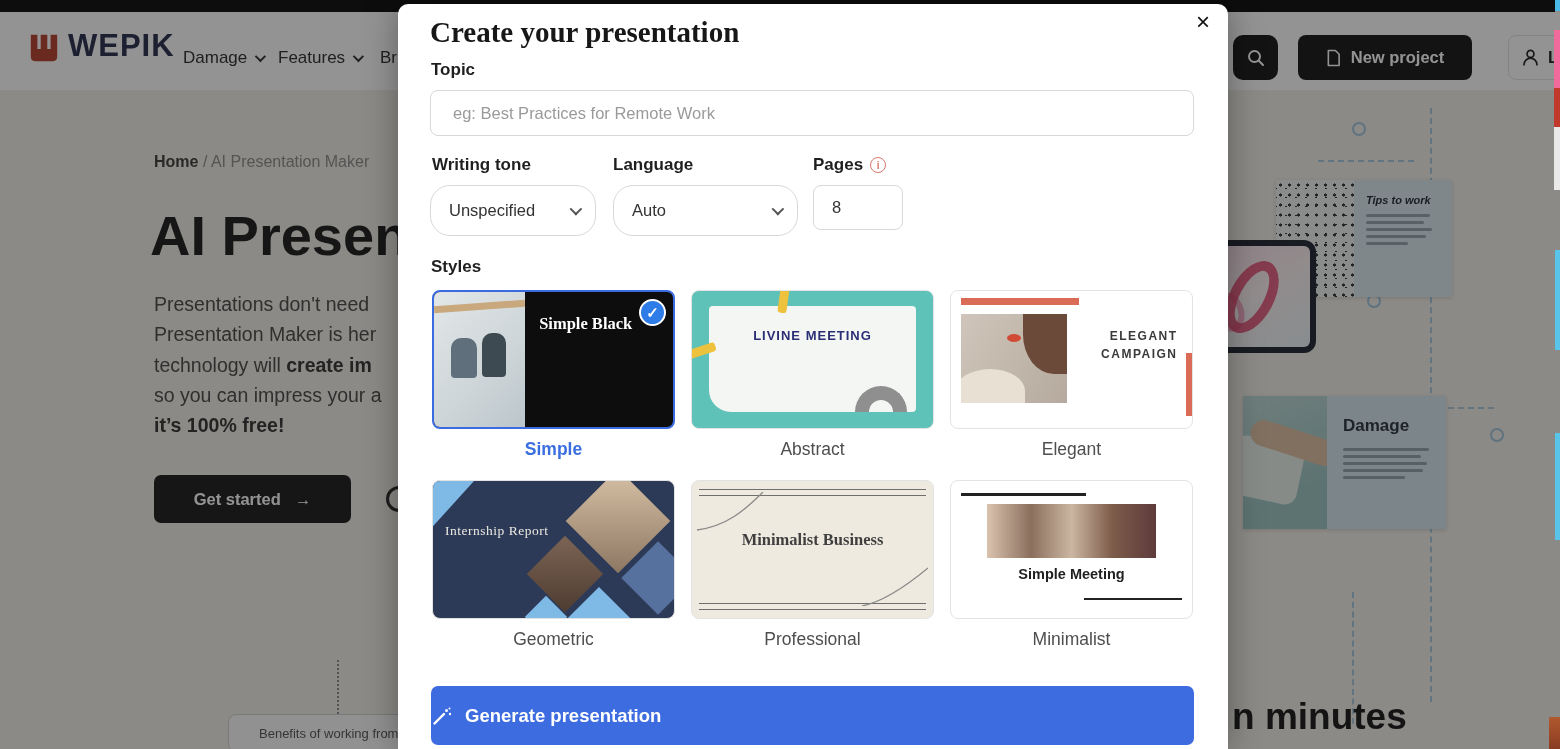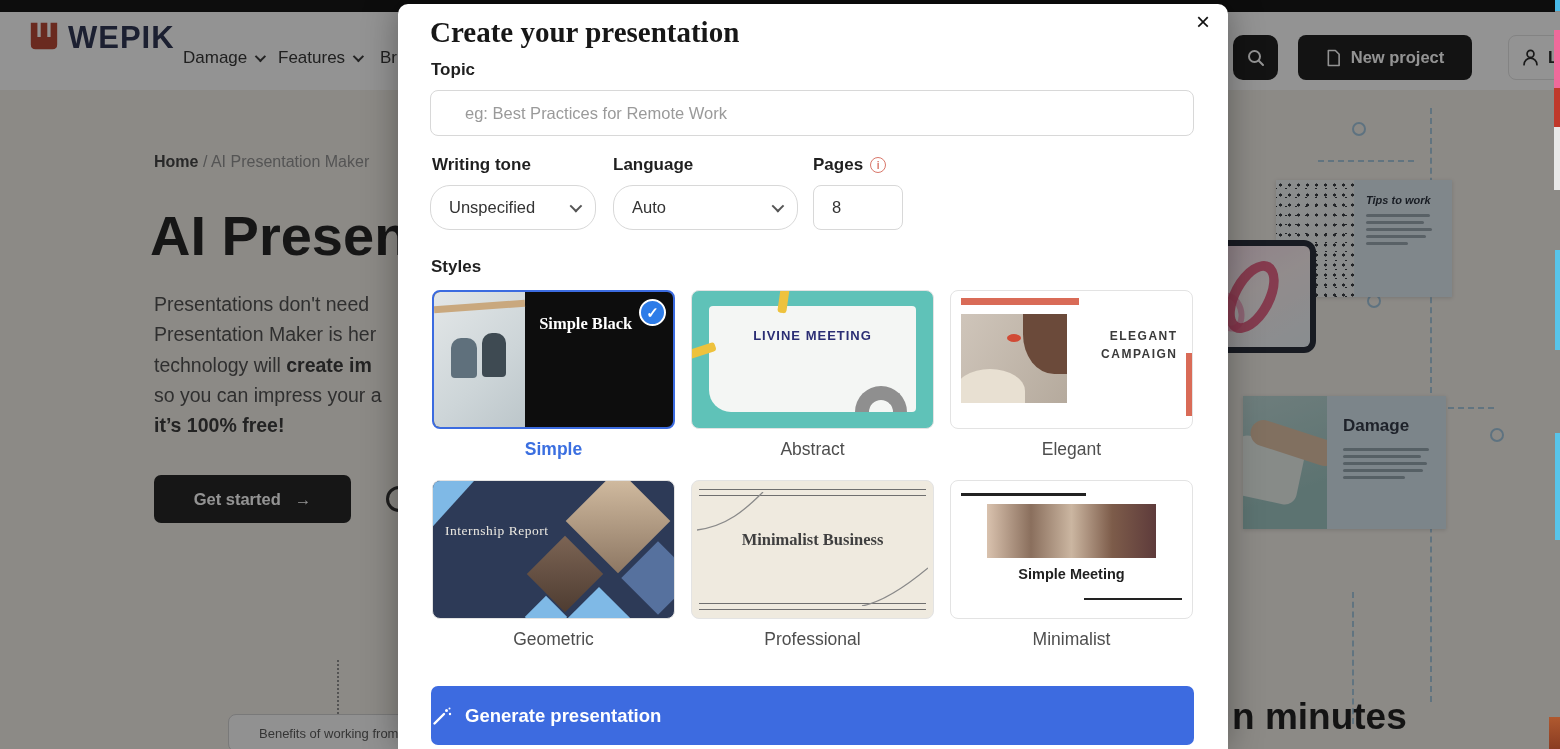--- a/index.html
+++ b/index.html
@@ -4,21 +4,21 @@
 <style>
   * { margin:0; padding:0; box-sizing:border-box; }
   html,body { width:1560px; height:749px; overflow:hidden; font-family:"Liberation Sans", sans-serif; }
   .screen { position:relative; width:1560px; height:749px; background:#f2eee7; overflow:hidden; }
 
   
   .page { position:absolute; inset:0; z-index:1; }
   .topstrip { position:absolute; left:0; top:0; width:1555px; height:12px; background:#0b0b0b; }
   .site-header { position:absolute; left:0; top:12px; width:1560px; height:78px; background:#ffffff; }
 
-  .logo { position:absolute; left:28px; top:8px; display:flex; align-items:flex-start; gap:8px; }
+  .logo { position:absolute; left:28px; top:16px; display:flex; align-items:flex-end; gap:8px; }
   .logo-text { font-size:31px; font-weight:800; color:#272e4e; letter-spacing:1px; }
 
   .nav-item { position:absolute; top:36px; display:flex; align-items:center; gap:8px; font-size:17px; color:#2e2e2e; font-weight:500; cursor:pointer; }
   .nav-design { left:183px; } .nav-features { left:278px; } .nav-br { left:380px; }
   .chev-sm { width:8px; height:8px; border-right:2px solid #333; border-bottom:2px solid #333; transform:rotate(45deg) translateY(-2px); }
 
   .btn-search { position:absolute; left:1233px; top:23px; width:45px; height:45px; background:#161616; border-radius:10px; display:flex; align-items:center; justify-content:center; cursor:pointer; }
   .btn-newproject { position:absolute; left:1298px; top:23px; width:174px; height:45px; background:#161616; color:#fff; border-radius:8px; display:flex; align-items:center; justify-content:center; gap:10px; font-size:16.5px; font-weight:600; cursor:pointer; }
   .btn-login { position:absolute; left:1508px; top:23px; width:90px; height:45px; background:#ffffff; border:1px solid #e2e2e2; border-radius:8px; display:flex; align-items:center; gap:8px; padding-left:12px; font-size:16.5px; font-weight:600; color:#222; cursor:pointer; }
 
@@ -74,28 +74,28 @@
   .sv-cyan1 { left:1555px; top:250px; width:5px; height:100px; background:#58c4ea; }
   .sv-cyan2 { left:1555px; top:433px; width:5px; height:107px; background:#58c4ea; }
   .sv-rust { left:1549px; top:717px; width:11px; height:32px; background:linear-gradient(#b0592f, #8a3c22); }
 
   
   .modal { position:absolute; left:398px; top:4px; width:830px; height:745px; background:#ffffff; z-index:4; border-radius:10px 10px 0 0; box-shadow:0 0 34px rgba(0,0,0,.35); }
   .modal-close { position:absolute; right:14px; top:2px; font-size:24px; color:#111; cursor:pointer; line-height:1; padding:4px; font-weight:400; }
   .modal-title { position:absolute; left:32px; top:12px; font-size:29px; font-weight:700; color:#171717;font-family:Liberation Serif, serif; }
   .field-label { position:absolute; font-size:17px; font-weight:600; color:#1f1f1f; }
   .lb-topic { left:33px; top:56px; }
-  .topic-input { position:absolute; left:32px; top:86px; width:764px; height:46px; border:1.5px solid #d8d8d8; border-radius:8px; padding:0 34px; font-size:16.5px; color:#333; outline:none; font-family:"Liberation Sans", sans-serif; }
+  .topic-input { position:absolute; left:32px; top:86px; width:764px; height:46px; border:1.5px solid #d8d8d8; border-radius:8px; padding:0 22px; font-size:16.5px; color:#333; outline:none; font-family:"Liberation Sans", sans-serif; }
   .topic-input::placeholder { color:#9a9a9a; }
 
   .lb-wtone { left:34px; top:151px; }
   .lb-lang { left:215px; top:151px; }
   .lb-pages { left:415px; top:151px; display:flex; align-items:center; gap:7px; }
   .info-i { width:16px; height:16px; border:1.5px solid #d9776a; color:#d9776a; border-radius:50%; font-size:10px; font-weight:700; display:inline-flex; align-items:center; justify-content:center; font-style:normal; }
-  .select { position:absolute; top:181px; height:45px; border:1.5px solid #d8d8d8; border-radius:20px; display:flex; align-items:center; justify-content:space-between; padding:0 16px 0 18px; font-size:16.5px; color:#333; cursor:pointer; background:#fff; }
+  .select { position:absolute; top:181px; height:51px; border:1.5px solid #d8d8d8; border-radius:20px; display:flex; align-items:center; justify-content:space-between; padding:0 16px 0 18px; font-size:16.5px; color:#333; cursor:pointer; background:#fff; }
   .sel-wtone { left:32px; width:166px; }
   .sel-lang { left:215px; width:185px; }
   .chev-dd { width:9px; height:9px; border-right:2px solid #555; border-bottom:2px solid #555; transform:rotate(45deg) translateY(-2px); }
   .pages-input { position:absolute; left:415px; top:181px; width:90px; height:45px; border:1.5px solid #d8d8d8; border-radius:8px; padding:0 18px; font-size:16.5px; color:#333; outline:none; font-family:"Liberation Sans", sans-serif; }
 
   .lb-styles { left:33px; top:253px; }
   .styles-grid { position:absolute; left:34px; top:286px; display:grid; grid-template-columns:repeat(3,243px); column-gap:16px; row-gap:20px; }
   .style-cell { display:flex; flex-direction:column; align-items:center; cursor:pointer; }
   .preview { position:relative; width:243px; height:139px; border:1.5px solid #e3e3e3; border-radius:8px; overflow:hidden; background:#fff; }
   .style-cell.selected .preview { border:2.5px solid #3b6be0; }

